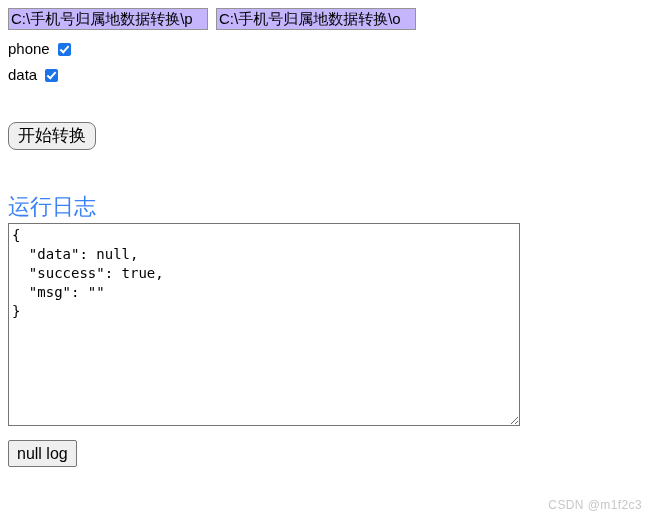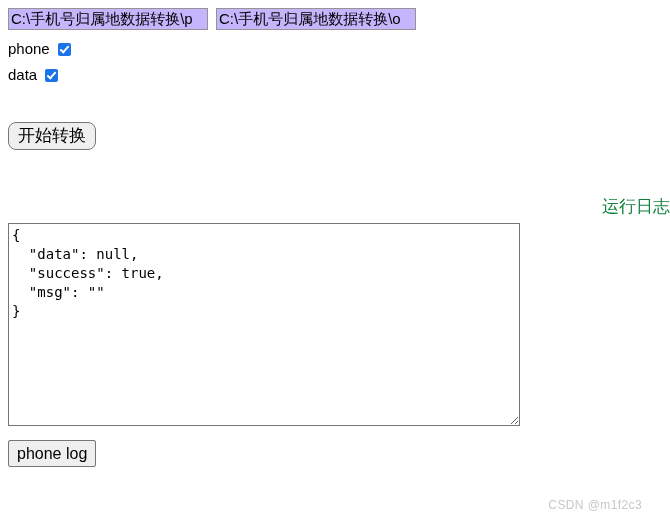--- a/index.html
+++ b/index.html
@@ -97,26 +97,25 @@
     background: #efefef;
     border: 1px solid #767676;
     border-radius: 8px;
     padding: 3px 9px;
     cursor: pointer;
   }
 
   
   .log-title {
     margin: 45px 0 4px 0;
-    font-size: 17px;
+    font-size: 22px;
     line-height: 24px;
-    color: #15803d;
+    color: #3b82f6;
     font-family: "Liberation Sans", sans-serif;
     font-weight: normal;
-    text-align: right;
   }
   .log-area {
     width: 512px;
     height: 203px;
     box-sizing: border-box;
     border: 1px solid #757575;
     background: #ffffff;
     color: #000000;
     font-family: "DejaVu Sans Mono", monospace;
     font-size: 14px;
@@ -189,18 +188,18 @@
 
   <div class="log-title">运行日志</div>
 
   <textarea class="log-area" spellcheck="false" style="">{
   "data": null,
   "success": true,
   "msg": ""
 }</textarea>
 
   <div class="clear-wrap">
-    <button class="btn-clear" type="button">phone log</button>
+    <button class="btn-clear" type="button">null log</button>
   </div>
 
   <div class="watermark">CSDN @m1f2c3</div>
 
 </div>
 
 </body></html>

